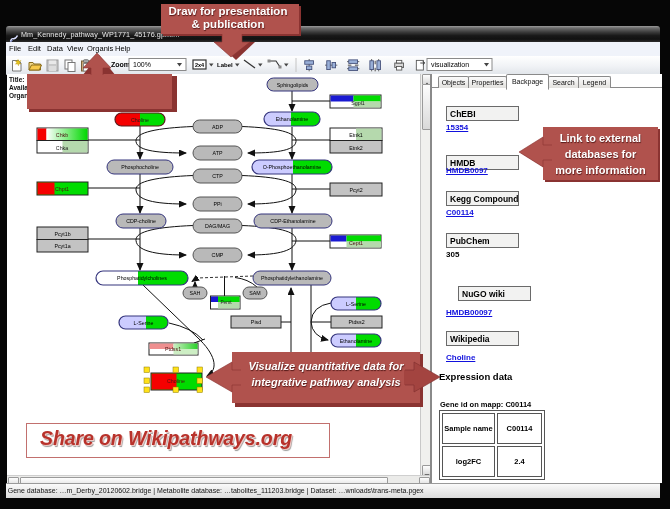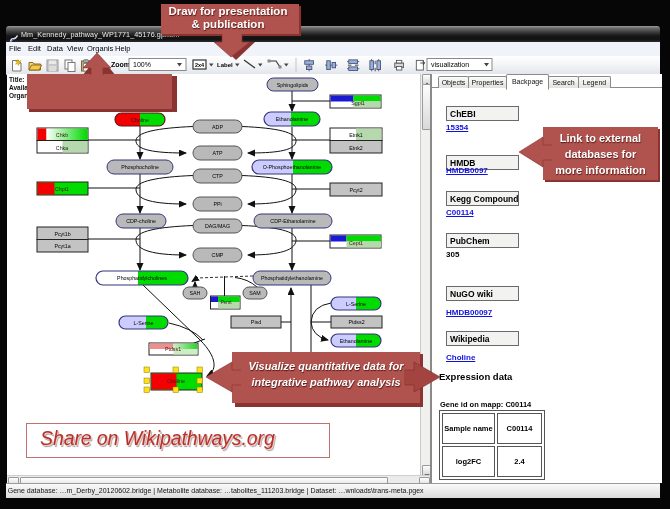--- a/index.html
+++ b/index.html
@@ -29,21 +29,21 @@
   .plink{position:absolute;left:14px;font-size:8px;font-weight:bold;color:#1111dd;text-decoration:underline;}
   
   #statusbar{left:6px;top:483px;width:654px;height:14px;
     background:linear-gradient(180deg,#fafafa,#dcdcdc);border-top:1px solid #9a9a9a;}
   #statustext{left:4px;top:487px;font-size:7px;color:#111;}
   
   .co{position:absolute;z-index:20;}
   .cotext{position:absolute;color:#fff;font-weight:bold;text-align:center;text-shadow:0.5px 0.5px 1px rgba(60,10,10,.8);}
   
   #sharebox{left:26px;top:423px;width:302px;height:33px;background:#fff;border:1px solid #c2706e;z-index:5;}
-  #sharetext{left:40px;top:427px;font-size:19.5px;font-weight:normal;font-style:italic;color:#b8322b;letter-spacing:-0.1px;z-index:6;
+  #sharetext{left:40px;top:427px;font-size:19.5px;font-weight:bold;font-style:italic;color:#b8322b;letter-spacing:-0.1px;z-index:6;
     text-shadow:1px 1px 0 #efc8c4, 1.5px 1.5px 1px #9a9a9a;}
   .ct{border:1px solid #555;font-size:7.5px;font-weight:bold;color:#000;text-align:center;padding:10px 1px;background:#fff;font-family:"Liberation Sans",sans-serif;}
 </style>
 </head>
 <body>
 <div id="frame">
 
   <div id="titlebar" class="abs"></div>
   <div class="abs" style="left:9px;top:29px;width:10px;height:10px;z-index:2;">
     <svg width="10" height="10">
@@ -466,21 +466,21 @@
     <div class="tab" style="left:146px;width:31px;">Legend</div>
 
     <div class="hdrbox" style="top:32px;">ChEBI</div>
     <div class="plink" style="top:49px;">15354</div>
     <div class="hdrbox" style="top:75px;margin-top:6px;">HMDB</div>
     <div class="plink" style="top:92px;">HMDB0097</div>
     <div class="hdrbox" style="top:117px;">Kegg Compound</div>
     <div class="plink" style="top:134px;">C00114</div>
     <div class="hdrbox" style="top:159px;">PubChem</div>
     <div class="plink" style="top:176px;color:#000;text-decoration:none;">305</div>
-    <div class="hdrbox" style="top:212px;">NuGO wiki</div>
+    <div class="hdrbox" style="top:212px;margin-left:12px;">NuGO wiki</div>
     <div class="plink" style="top:234px;">HMDB00097</div>
     <div class="hdrbox" style="top:257px;">Wikipedia</div>
     <div class="plink" style="top:279px;">Choline</div>
     <div class="abs" style="left:7px;top:297px;font-size:9.5px;font-weight:bold;color:#000;">Expression data</div>
     <div class="abs" style="left:8px;top:326px;font-size:7.5px;font-weight:bold;color:#000;">Gene id on mapp: C00114</div>
     <table style="position:absolute;left:7px;top:336px;border-collapse:separate;border-spacing:2px;border:1px solid #555;background:#fff;">
       <tbody>
           <tr>
             <td class="ct" style="width:49px;">Sample name</td>
             <td class="ct" style="width:41px;">C00114</td>

